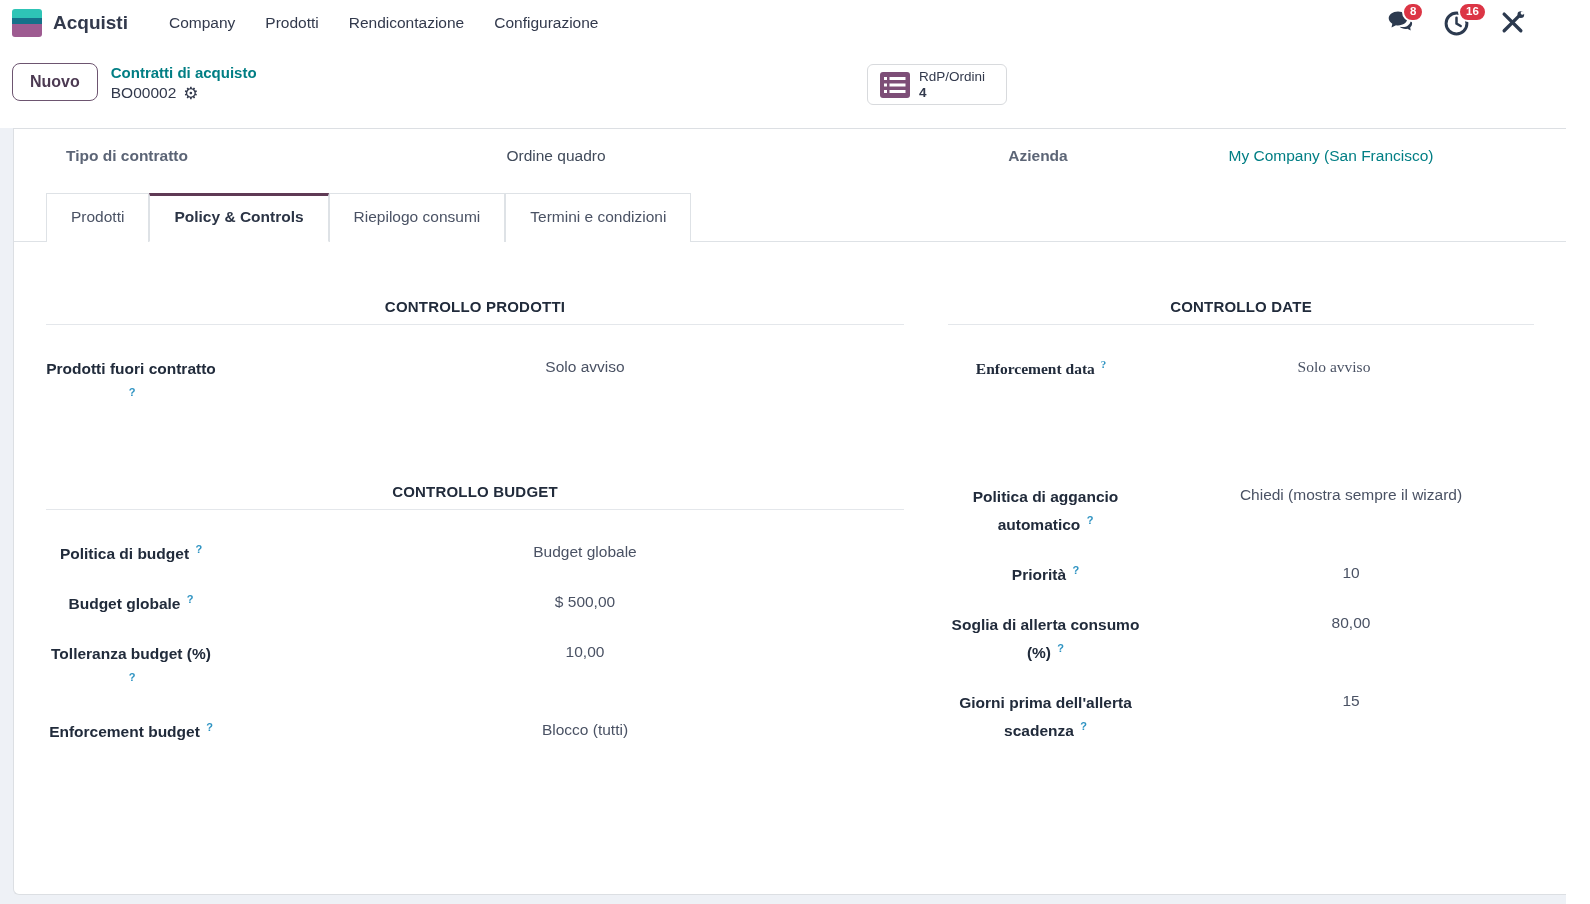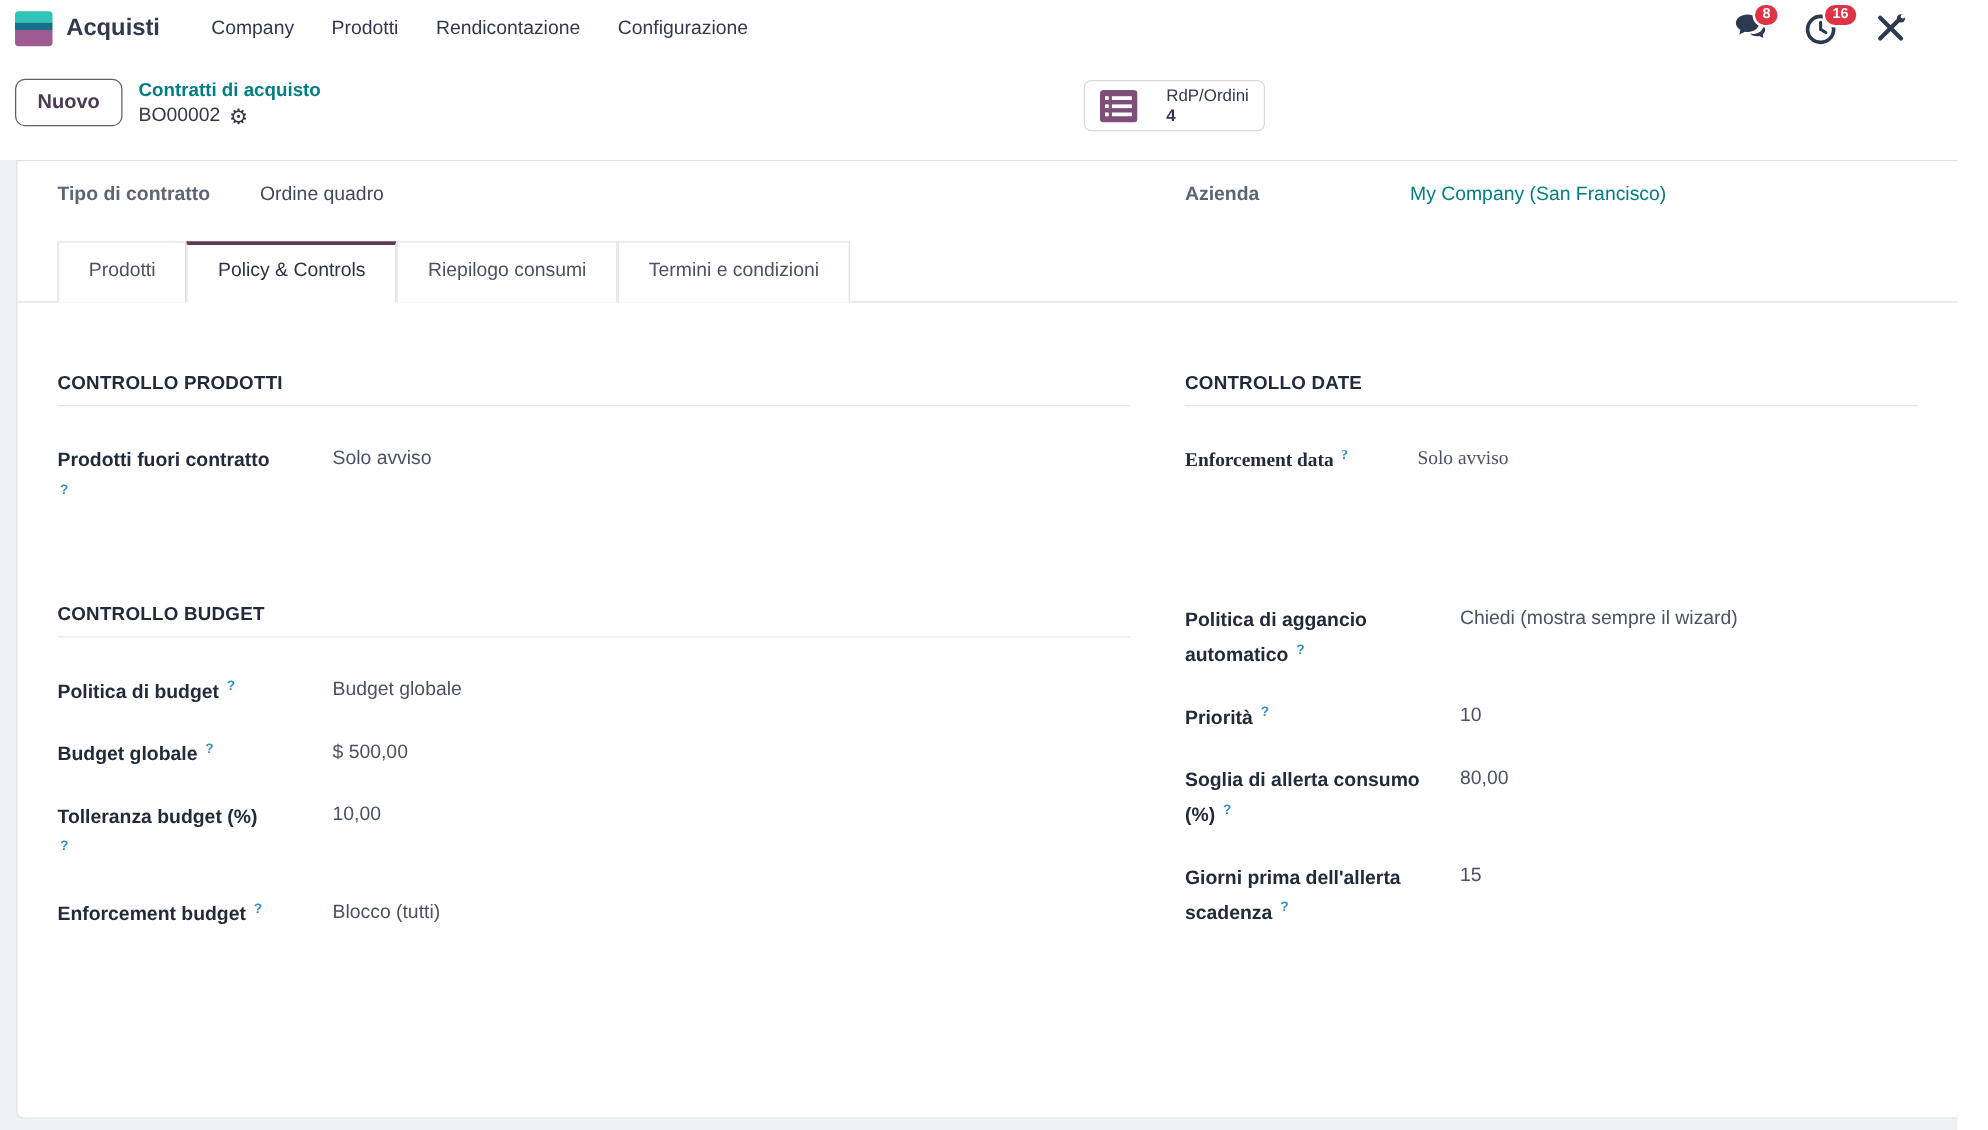--- a/index.html
+++ b/index.html
@@ -36,51 +36,51 @@
     font-family:"Liberation Sans", sans-serif; cursor:pointer;
   }
   .breadcrumb { margin-left:13px; padding-top:1px; }
   .bc-parent { color:#017e84; font-size:15px; font-weight:700; cursor:pointer; display:block; margin-bottom:3px; }
   .bc-current-row { display:flex; align-items:center; gap:7px; }
   .bc-current { color:#32394c; font-size:15.5px; }
   .gear { color:#32394c; font-size:17px; line-height:1; cursor:pointer; }
   .stat-button {
     position:absolute; left:867px; top:18px; min-width:140px; height:41px;
     background:#fff; border:1px solid #d8dadd; border-radius:6px;
-    display:flex; align-items:center; gap:23px; padding:4px 12px; cursor:pointer;
+    display:flex; align-items:center; gap:9px; padding:4px 12px; cursor:pointer;
   }
   .stat-texts { display:flex; flex-direction:column; line-height:1.15; }
   .stat-label { font-size:13.5px; color:#32394c; }
   .stat-count { font-size:13.5px; color:#32394c; font-weight:700; }
 
   
   .content { background:#eef1f6; height:776px; padding-left:13px; }
   .sheet {
     background:#fff; border:1px solid #dcdfe3; border-right:none;
-    height:767px; border-bottom-left-radius:6px; overflow:hidden;
+    height:767px; border-bottom-left-radius:6px; overflow:hidden;text-align:center;
   }
 
   .sheet-header { padding:18px 32px 0; display:grid; grid-template-columns:858px 1fr; column-gap:44px; }
   .hgroup { display:flex; flex-direction:column; row-gap:20px; }
   .hfield { display:grid; align-items:baseline; }
   .hfield.left  { grid-template-columns:162px 1fr; }
   .hfield.right { grid-template-columns:180px 1fr; }
   .hlabel { font-size:15.5px; font-weight:600; color:#5c6576; }
   .hvalue { font-size:15.5px; color:#404a5a; }
   .hvalue.link { color:#017e84; cursor:pointer; }
 
   
   .tabs-row { margin-top:28px; border-bottom:1px solid #dee2e6; display:flex; padding-left:32px; }
   .tab {
     font-size:15.5px; color:#4a5264; background:#fff;
     border:1px solid #dee2e6; border-bottom:none; padding:14px 24px 15px;
     margin-bottom:-1px; cursor:pointer; border-top:1px solid #dee2e6;
   }
   .tab.active {
-    border-top:3px solid #5f3a55; padding-top:12px; color:#2b3445; font-weight:400;
+    border-top:3px solid #5f3a55; padding-top:12px; color:#2b3445; font-weight:700;
     border-bottom:1px solid #fff;
   }
 
   
   .tab-content {
     padding:56px 32px 0; display:grid;
     grid-template-columns:858px 1fr; column-gap:44px; row-gap:50px;
   }
   .section-title {
     font-size:15px; font-weight:700; color:#212b3b; letter-spacing:.2px;

